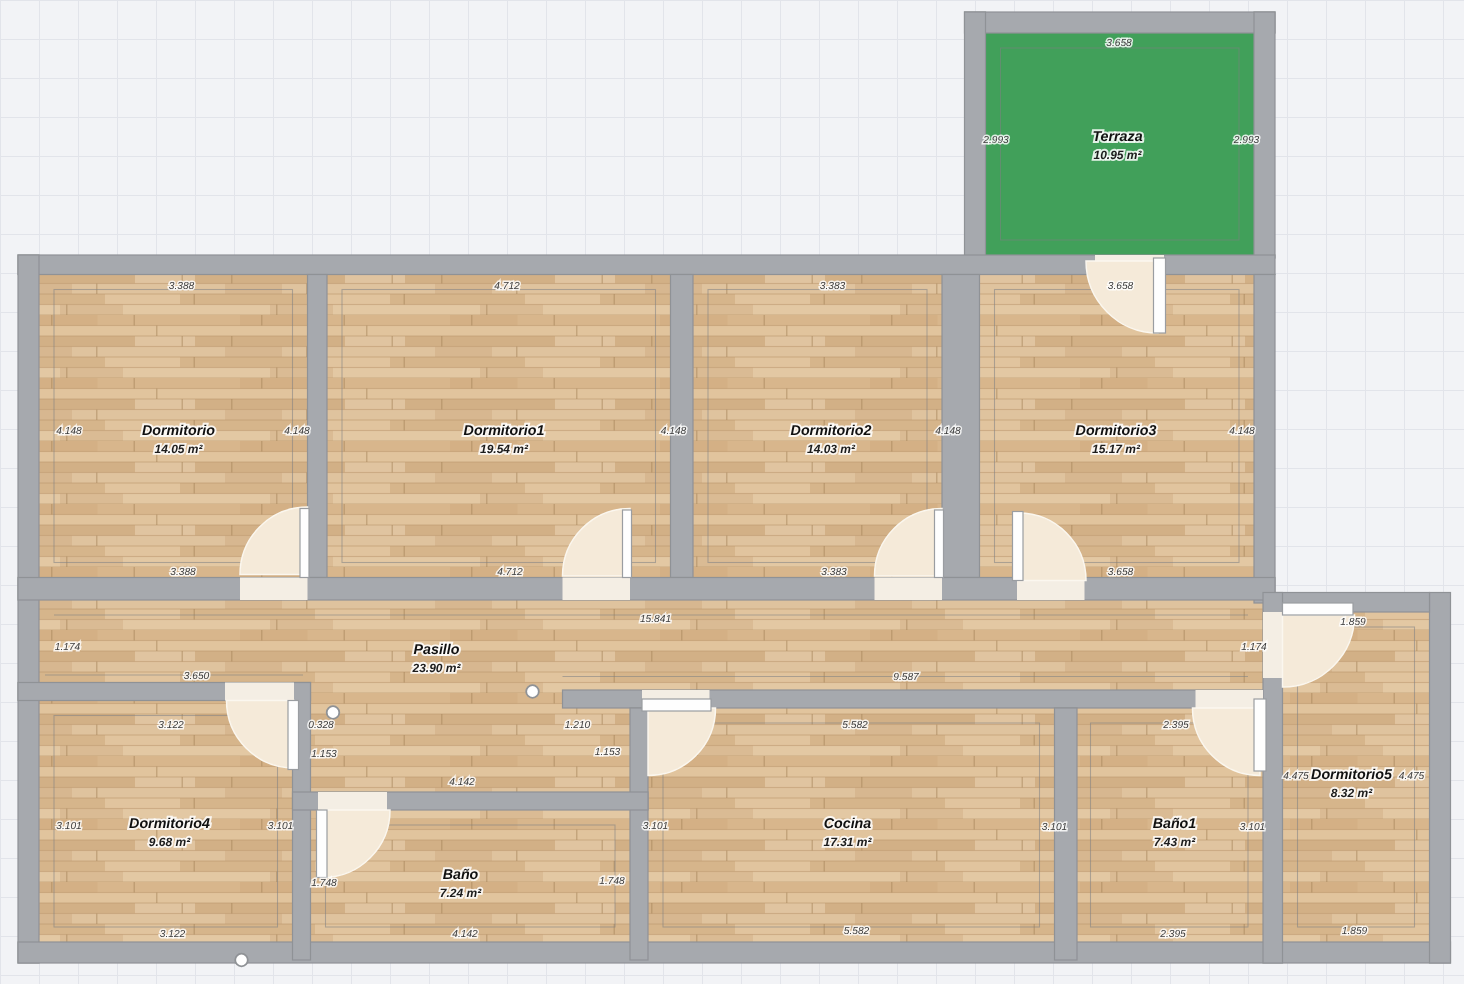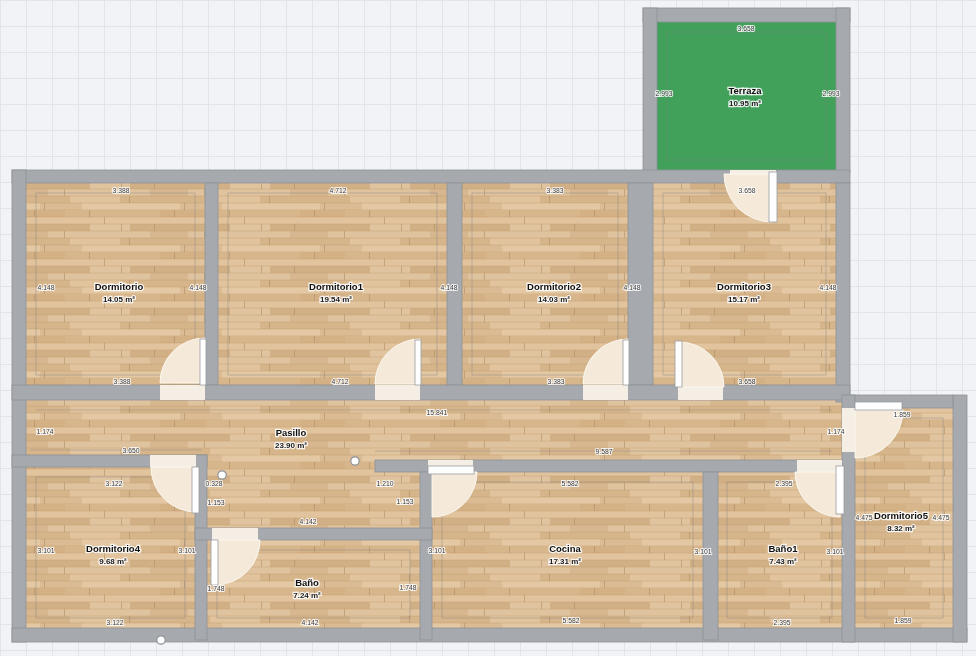--- a/index.html
+++ b/index.html
@@ -6,20 +6,21 @@
   body{font-family:"Liberation Sans", sans-serif;}
   .canvas{
     position:relative;width:976px;height:656px;overflow:hidden;
     background-color:#f2f3f6;
     background-image:
       linear-gradient(to right,#e2e4ea 1px,transparent 1px),
       linear-gradient(to bottom,#e2e4ea 1px,transparent 1px),
       linear-gradient(to right,#d9dbe2 1px,transparent 1px),
       linear-gradient(to bottom,#d9dbe2 1px,transparent 1px);
     background-size:26px 26px,26px 26px,104px 104px,104px 104px;
+    font-style:italic;
   }
   svg{position:absolute;left:0;top:0;}
   text{font-family:"Liberation Sans", sans-serif;}
   .dim{font-size:6.8px;fill:#3b3b3b;stroke:rgba(255,255,255,.82);stroke-width:2px;paint-order:stroke;text-anchor:middle;}
   .rname{font-size:9.5px;font-weight:bold;fill:#101010;stroke:rgba(255,255,255,.85);stroke-width:2.6px;paint-order:stroke;text-anchor:middle;}
   .rarea{font-size:8px;font-weight:bold;fill:#1c1c1c;stroke:rgba(255,255,255,.85);stroke-width:2.4px;paint-order:stroke;text-anchor:middle;}
   .wall{stroke:#8f9296;stroke-width:.8;}
   .guide{fill:none;stroke:#7e8084;stroke-width:.7;opacity:.55;}
   .disc{stroke:#fbf7ef;stroke-width:1;}
   .leaf{fill:#fefefe;stroke:#9a9da1;stroke-width:.8;}

